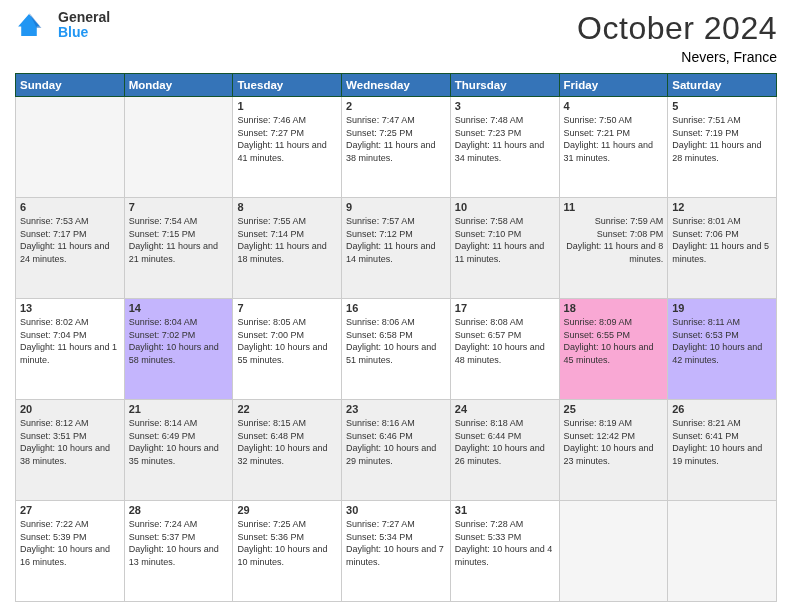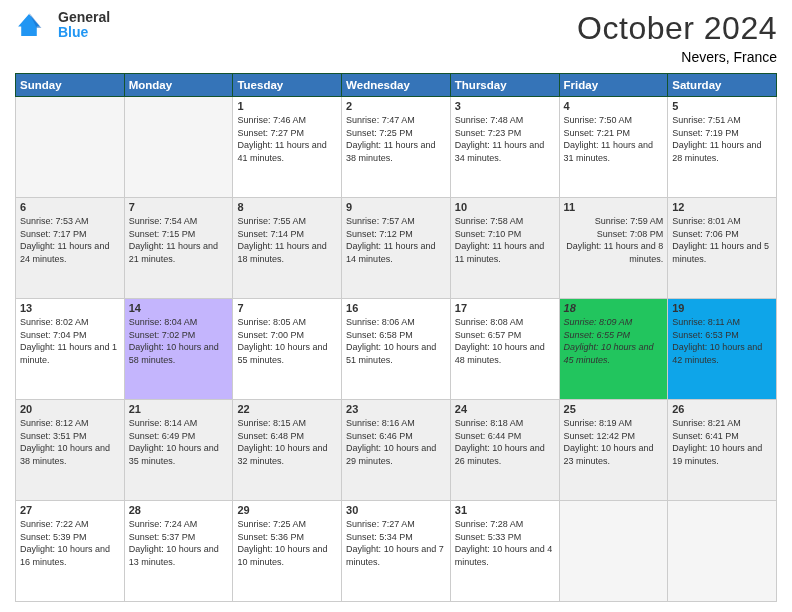--- a/index.html
+++ b/index.html
@@ -226,27 +226,27 @@
             <div class="cell-text" style="white-space: pre-line;">Sunrise: 8:06 AM
 Sunset: 6:58 PM
 Daylight: 10 hours and 51 minutes.</div>
           </td>
           <td style="background: rgb(255, 255, 255);">
             <span class="day-number">17</span>
             <div class="cell-text" style="white-space: pre-line;">Sunrise: 8:08 AM
 Sunset: 6:57 PM
 Daylight: 10 hours and 48 minutes.</div>
           </td>
-          <td style="background: #22c55e; font-style: italic;">
+          <td style="background: #f9a8d4;">
             <span class="day-number">18</span>
             <div class="cell-text" style="white-space: pre-line;">Sunrise: 8:09 AM
 Sunset: 6:55 PM
 Daylight: 10 hours and 45 minutes.</div>
           </td>
-          <td style="background: #0ea5e9;">
+          <td style="background: #c4b5fd;">
             <span class="day-number">19</span>
             <div class="cell-text" style="white-space: pre-line;">Sunrise: 8:11 AM
 Sunset: 6:53 PM
 Daylight: 10 hours and 42 minutes.</div>
           </td>
         </tr>
         <tr>
           <td style="background: rgb(239, 239, 239);">
             <span class="day-number">20</span>
             <div class="cell-text" style="white-space: pre-line;">Sunrise: 8:12 AM

